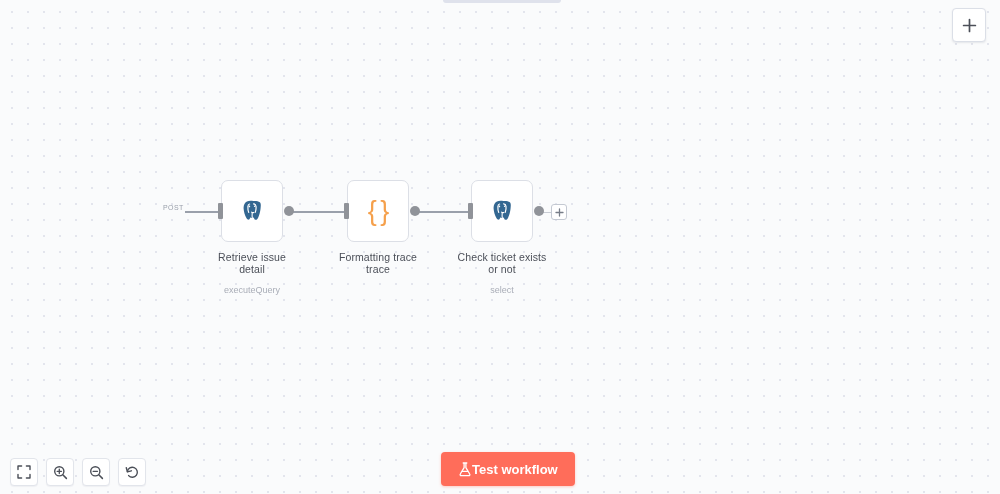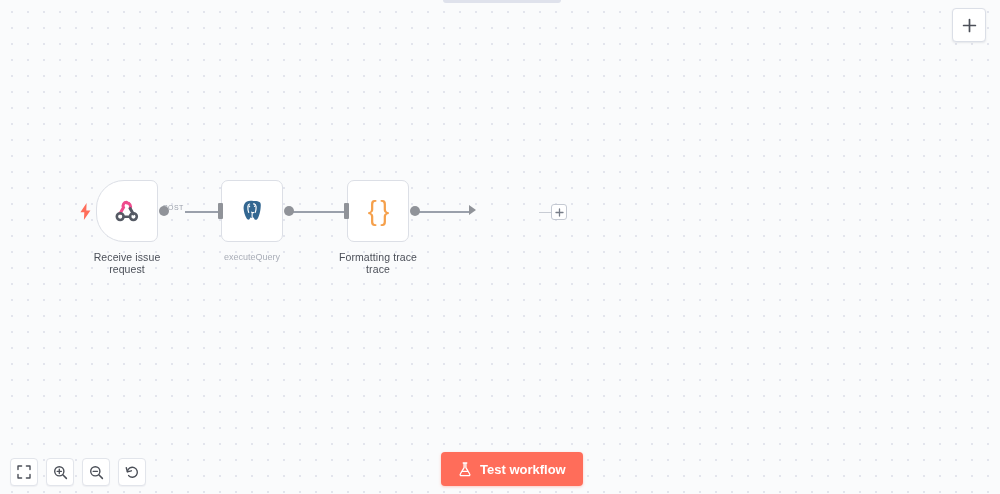--- a/index.html
+++ b/index.html
@@ -227,21 +227,21 @@
     padding: 0 17px;
     background: #ff6d5a;
     border: none;
     border-radius: 4px;
     color: #ffffff;
     font-family: "Liberation Sans", "DejaVu Sans", sans-serif;
     font-size: 13px;
     font-weight: bold;
     display: flex;
     align-items: center;
-    gap: 8px;
+    gap: 0;
     cursor: pointer;
     box-shadow: 0 1px 3px rgba(255,109,90,0.35);
   }
   .test-btn svg { display: block; }
 </style>
 </head>
 <body>
 
 <div id="canvas">
 
@@ -262,74 +262,72 @@
     <div class="conn-arrow" style="left:218px;"></div>
 
     <div class="conn" style="left:288px; width:56px;"></div>
     <div class="conn-arrow" style="left:344px;"></div>
 
     <div class="conn" style="left:414px; width:55px;"></div>
     <div class="conn-arrow" style="left:469px;"></div>
 
     <div class="conn-tail" style="left:539px; width:14px;"></div>
 
-    <div class="node-wrap" style="left:79px; top:180px;">
-      <div class="node-box trigger">
-        <div class="trigger-bolt">
-          <svg width="11" height="17" viewBox="0 0 11 17">
-            <path d="M6.6 0 L0.4 9.2 H4.3 L3.9 17 L10.4 7.4 H6.3 Z" fill="#ff6d5a"></path>
-          </svg>
-        </div>
-        <div class="node-icon">
-          <svg width="28" height="28" viewBox="0 0 28 28">
-            <path d="M13.6 5.3 a3.5 3.5 0 0 0-3.1 5.2 l-3.2 5.6" stroke="#ef4b8d" stroke-width="3" fill="none" stroke-linecap="round"></path>
-            <path d="M17.0 11.3 a3.5 3.5 0 0 0-3.1-5.3" stroke="#ef4b8d" stroke-width="3" fill="none" stroke-linecap="round"></path>
-            <path d="M17.2 11.6 l3.1 5.4" stroke="#555a64" stroke-width="3" fill="none" stroke-linecap="round"></path>
-            <circle cx="7.2" cy="19.6" r="3.4" fill="none" stroke="#555a64" stroke-width="2.6"></circle>
-            <circle cx="20.4" cy="19.6" r="3.4" fill="none" stroke="#555a64" stroke-width="2.6"></circle>
-            <path d="M10.8 19.7 h6.2" stroke="#555a64" stroke-width="2.6" stroke-linecap="round"></path>
-          </svg>
-        </div>
-        <div class="port-out"></div>
-      </div>
-      <div class="node-label">Receive issue request</div>
-      <div class="node-sublabel"></div>
-    </div>
 
     <div class="node-wrap" style="left:204px; top:180px;">
       <div class="node-box">
         <div class="port-in"></div>
         <div class="node-icon">
           <svg width="26" height="26" viewBox="0 0 26 26">
             <path d="M20.8 4.2 c-1.6-1.2-4.3-1.5-6.6-1.2 c-2.0-0.5-4.6-0.5-6.3 0.6 C5.6 4.8 4.4 7.3 4.6 10.4 c0.2 3.2 1.4 7.3 2.8 9.6 c0.7 1.2 1.7 2.0 2.6 1.6 c0.7-0.3 1.0-1.2 1.2-2.0 c0.5 0.2 1.1 0.3 1.8 0.3 c0.7 0 1.4-0.1 1.9-0.4 c0.1 0.9 0.5 2.0 1.4 2.3 c1.0 0.3 2.0-0.6 2.7-1.9 c1.2-2.2 2.2-6.0 2.5-8.9 C21.8 8.1 22.2 5.3 20.8 4.2 Z" fill="#336791"></path>
             <path d="M10.6 6.0 c-1.1 0.2-1.6 1.1-1.7 2.6 c-0.1 1.8 0.2 4.2 0.8 5.8" stroke="#ffffff" stroke-width="1.2" fill="none" stroke-linecap="round"></path>
             <path d="M14.6 5.9 c1.4 0.1 2.2 0.9 2.4 2.4 c0.2 1.7-0.1 4.3-0.7 6.0" stroke="#ffffff" stroke-width="1.2" fill="none" stroke-linecap="round"></path>
             <path d="M12.6 14.2 c0.6 0.5 1.5 0.5 2.3 0.2" stroke="#ffffff" stroke-width="1.1" fill="none" stroke-linecap="round"></path>
             <path d="M13.2 14.6 c-0.1 1.6-0.2 3.6 0.1 5.0" stroke="#ffffff" stroke-width="1.1" fill="none" stroke-linecap="round"></path>
             <ellipse cx="10.4" cy="8.4" rx="0.8" ry="0.9" fill="#ffffff"></ellipse>
             <ellipse cx="15.6" cy="8.3" rx="0.7" ry="0.8" fill="#ffffff"></ellipse>
           </svg>
         </div>
         <div class="port-out"></div>
       </div>
+      <div class="node-label">Retrieve issue detail</div>
       <div class="node-sublabel">executeQuery</div>
     </div>
 
     <div class="node-wrap" style="left:330px; top:180px;">
       <div class="node-box">
         <div class="port-in"></div>
         <div class="node-icon">
           <span class="code-glyph">{ }</span>
         </div>
         <div class="port-out"></div>
       </div>
       <div class="node-label">Formatting trace trace</div>
       <div class="node-sublabel"></div>
     </div>
 
+    <div class="node-wrap" style="left:454px; top:180px;">
+      <div class="node-box">
+        <div class="port-in"></div>
+        <div class="node-icon">
+          <svg width="26" height="26" viewBox="0 0 26 26">
+            <path d="M20.8 4.2 c-1.6-1.2-4.3-1.5-6.6-1.2 c-2.0-0.5-4.6-0.5-6.3 0.6 C5.6 4.8 4.4 7.3 4.6 10.4 c0.2 3.2 1.4 7.3 2.8 9.6 c0.7 1.2 1.7 2.0 2.6 1.6 c0.7-0.3 1.0-1.2 1.2-2.0 c0.5 0.2 1.1 0.3 1.8 0.3 c0.7 0 1.4-0.1 1.9-0.4 c0.1 0.9 0.5 2.0 1.4 2.3 c1.0 0.3 2.0-0.6 2.7-1.9 c1.2-2.2 2.2-6.0 2.5-8.9 C21.8 8.1 22.2 5.3 20.8 4.2 Z" fill="#336791"></path>
+            <path d="M10.6 6.0 c-1.1 0.2-1.6 1.1-1.7 2.6 c-0.1 1.8 0.2 4.2 0.8 5.8" stroke="#ffffff" stroke-width="1.2" fill="none" stroke-linecap="round"></path>
+            <path d="M14.6 5.9 c1.4 0.1 2.2 0.9 2.4 2.4 c0.2 1.7-0.1 4.3-0.7 6.0" stroke="#ffffff" stroke-width="1.2" fill="none" stroke-linecap="round"></path>
+            <path d="M12.6 14.2 c0.6 0.5 1.5 0.5 2.3 0.2" stroke="#ffffff" stroke-width="1.1" fill="none" stroke-linecap="round"></path>
+            <path d="M13.2 14.6 c-0.1 1.6-0.2 3.6 0.1 5.0" stroke="#ffffff" stroke-width="1.1" fill="none" stroke-linecap="round"></path>
+            <ellipse cx="10.4" cy="8.4" rx="0.8" ry="0.9" fill="#ffffff"></ellipse>
+            <ellipse cx="15.6" cy="8.3" rx="0.7" ry="0.8" fill="#ffffff"></ellipse>
+          </svg>
+        </div>
+        <div class="port-out"></div>
+      </div>
+      <div class="node-label">Check ticket exists or not</div>
+      <div class="node-sublabel">select</div>
+    </div>
 
     <div class="add-node-btn">
       <span>
         <svg width="9" height="9" viewBox="0 0 9 9">
           <path d="M4.5 1 V8 M1 4.5 H8" stroke="#777d88" stroke-width="1.3" stroke-linecap="round"></path>
         </svg>
       </span>
     </div>
   </div>
 

